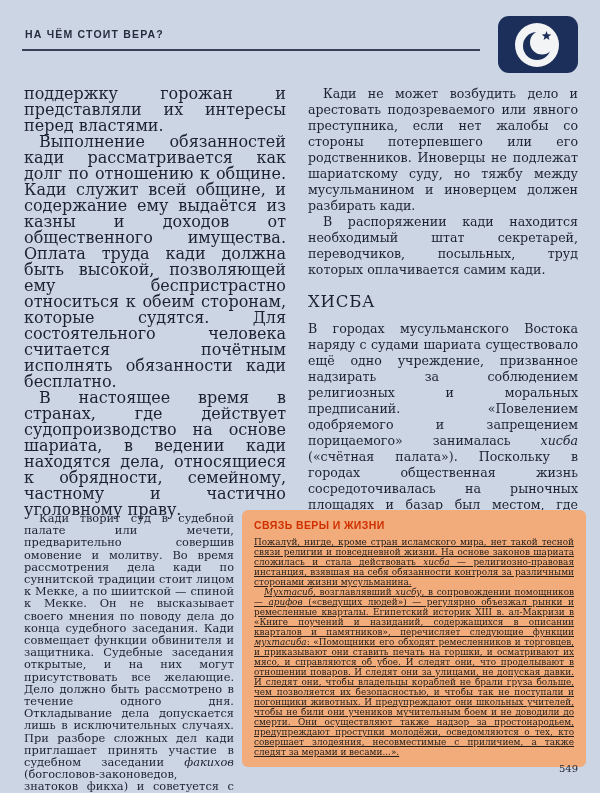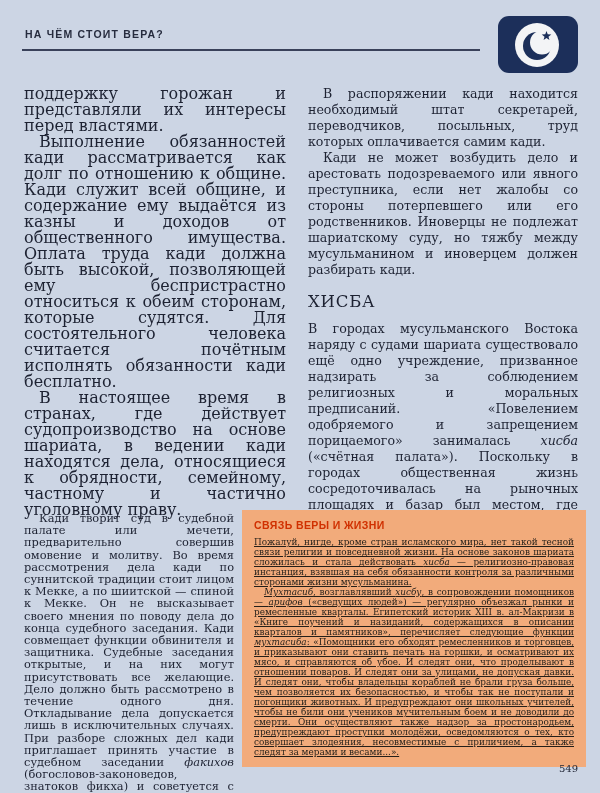--- a/index.html
+++ b/index.html
@@ -32,21 +32,21 @@
   .col-left-bottom{left:24px;top:512px;width:210px;font-size:11.4px;line-height:12.2px;}
   .col-right{left:308px;top:86px;width:270px;font-size:12.6px;line-height:16px;}
   p.para{margin:0;}
   p.para.indent{text-indent:15px;}
   h2.section-heading{
     margin:16px 0 11px;font-size:16.5px;font-weight:normal;
     letter-spacing:0.8px;color:var(--text);text-align:left;
   }
   .info-box{
     position:absolute;left:242px;top:510px;width:344px;box-sizing:border-box;
-    padding:9px 12px 10px;background:var(--box-bg);border-radius:0;
+    padding:9px 12px 10px;background:var(--box-bg);border-radius:6px;
   }
   .box-title{
     margin:0 0 6px;font-family:"Liberation Sans", sans-serif;
     font-size:10.5px;font-weight:bold;letter-spacing:0.4px;color:var(--box-title);
   }
   .info-box .para{font-size:8.9px;line-height:10px;text-align:justify;color:#241f19;text-decoration:underline;}
   .info-box .para.indent{text-indent:10px;}
   .page-number{
     position:absolute;right:22px;top:763px;font-size:10px;color:var(--text);
   }
@@ -75,22 +75,22 @@
       <p class="para indent"><span>Выполнение обязанностей кади рассматривается как долг по отношению к общине. Кади служит всей общине, и содержание ему выдаётся из казны и доходов от общественного имущества. Оплата труда кади должна быть высокой, позволяющей ему беспристрастно относиться к обеим сторонам, которые судятся. Для состоятельного человека считается почётным исполнять обязанности кади бесплатно.</span></p>
       <p class="para indent"><span>В настоящее время в странах, где действует судопроизводство на основе шариата, в ведении кади находятся дела, относящиеся к обрядности, семейному, частному и частично уголовному праву.</span></p>
     </div>
 
   <div class="col col-left-bottom" id="left-bottom">
       <p class="para indent"><span>Кади творит суд в судебной палате или мечети, предварительно совершив омовение и молитву. Во время рассмотрения дела кади по суннитской традиции стоит лицом к Мекке, а по шиитской — спиной к Мекке. Он не высказывает своего мнения по поводу дела до конца судебного заседания. Кади совмещает функции обвинителя и защитника. Судебные заседания открытые, и на них могут присутствовать все желающие. Дело должно быть рассмотрено в течение одного дня. Откладывание дела допускается лишь в исключительных случаях. При разборе сложных дел кади приглашает принять участие в судебном заседании </span><i>факихов</i><span> (богословов-законоведов, знатоков фикха) и советуется с ними, прежде чем огласить решение. Оно неизменно основывается на правилах шариата.</span></p>
     </div>
 
   <div class="col col-right">
     <div id="right-top">
+        <p class="para indent"><span>Кади не может возбудить дело и арестовать подозреваемого или явного преступника, если нет жалобы со стороны потерпевшего или его родственников. Иноверцы не подлежат шариатскому суду, но тяжбу между мусульманином и иноверцем должен разбирать кади.</span></p>
         <p class="para indent"><span>В распоряжении кади находится необходимый штат секретарей, переводчиков, посыльных, труд которых оплачивается самим кади.</span></p>
-        <p class="para indent"><span>Кади не может возбудить дело и арестовать подозреваемого или явного преступника, если нет жалобы со стороны потерпевшего или его родственников. Иноверцы не подлежат шариатскому суду, но тяжбу между мусульманином и иноверцем должен разбирать кади.</span></p>
       </div>
     <h2 class="section-heading">ХИСБА</h2>
     <div id="right-after">
         <p class="para"><span>В городах мусульманского Востока наряду с судами шариата существовало ещё одно учреждение, призванное надзирать за соблюдением религиозных и моральных предписаний. «Повелением одобряемого и запрещением порицаемого» занималась </span><i>хисба</i><span> («счётная палата»). Поскольку в городах общественная жизнь сосредоточивалась на рыночных площадях и базар был местом, где формировалось общественное мнение, </span><i>хисба</i><span> надзирала за общественными места-</span></p>
       </div>
   </div>
 
   <aside class="info-box">
     <h3 class="box-title">СВЯЗЬ ВЕРЫ И ЖИЗНИ</h3>
     <div id="box-paras">

